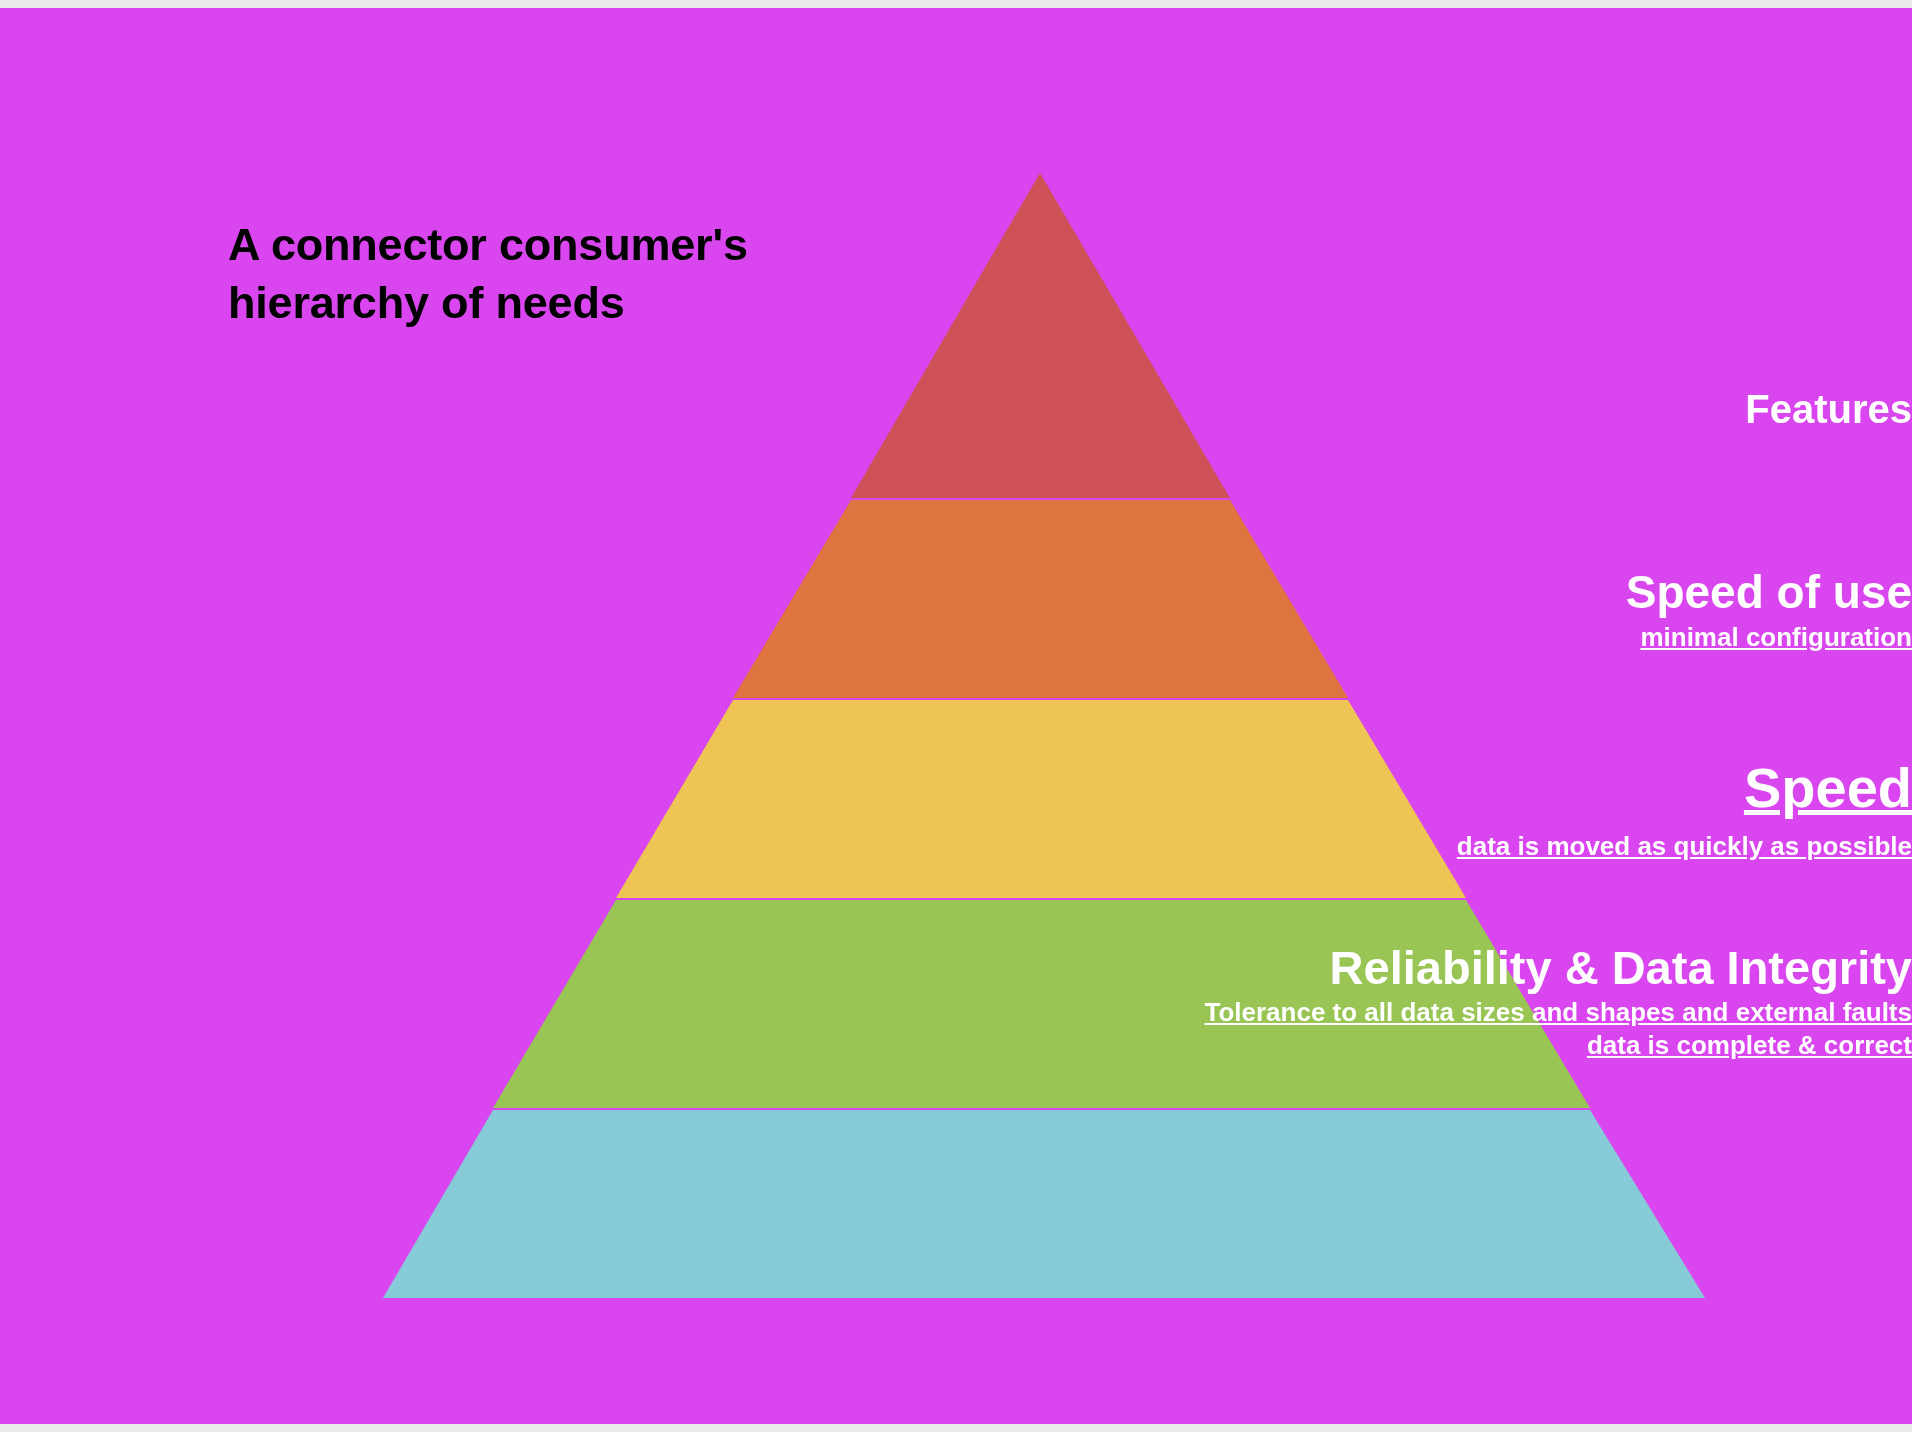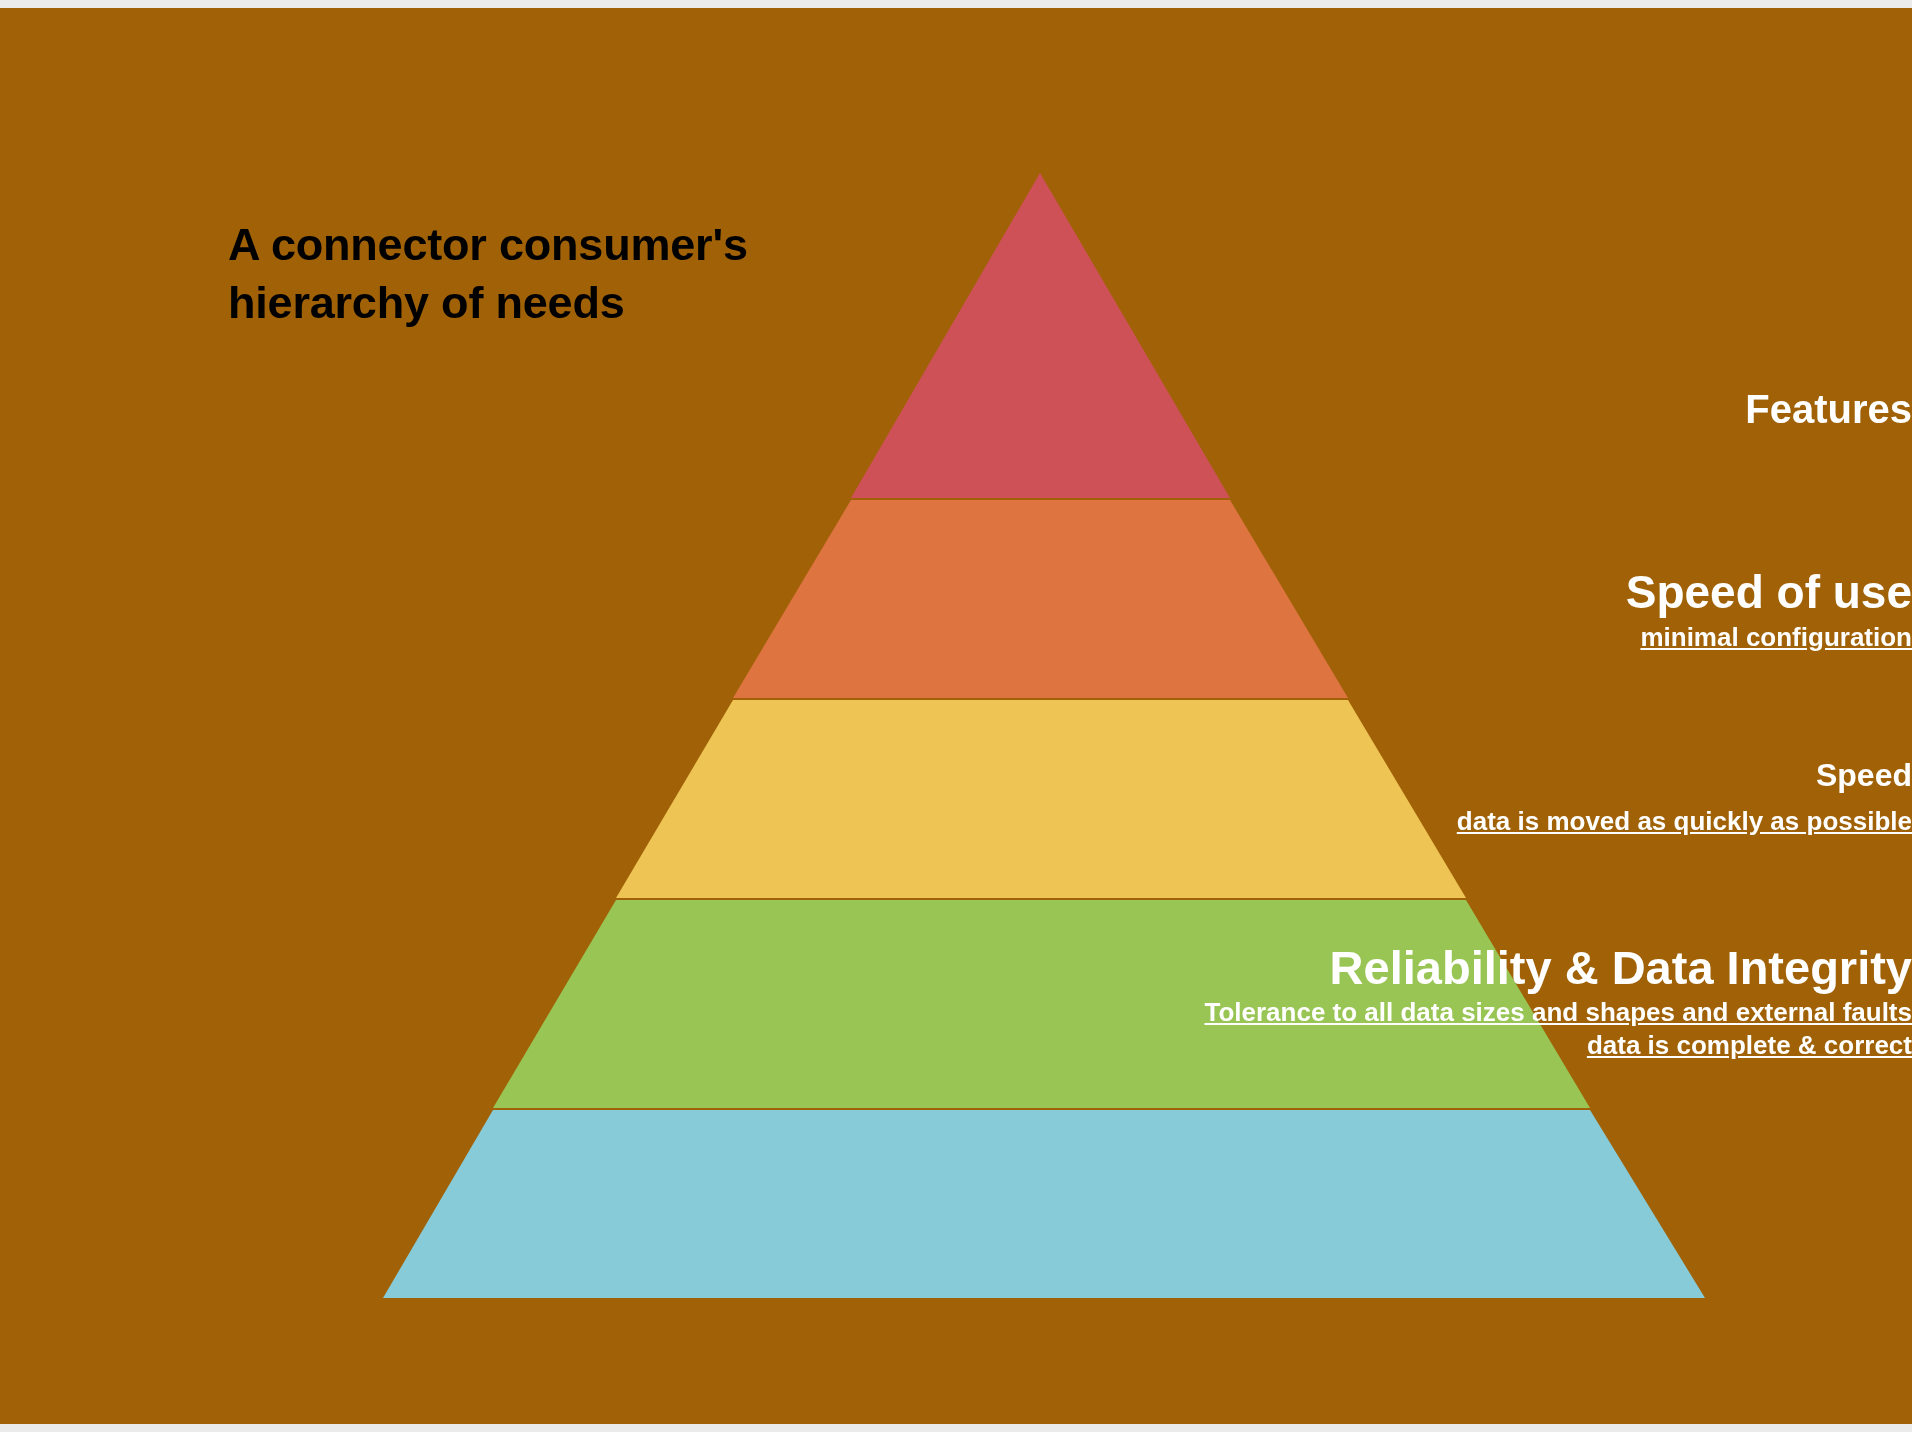--- a/index.html
+++ b/index.html
@@ -78,35 +78,35 @@
 
   
   #tier-0-label { top: 380px; }
   #tier-0-label .tier-title { font-size: 40px; }
 
   #tier-1-label { top: 560px; }
   #tier-1-label .tier-title { font-size: 46px; }
   #tier-1-label .tier-sub { font-size: 26px; margin-top: 4px; }
 
   #tier-2-label { top: 750px; }
-  #tier-2-label .tier-title { font-size: 32px; }
+  #tier-2-label .tier-title { font-size: 56px; text-decoration: underline; }
   #tier-2-label .tier-sub { font-size: 26px; margin-top: 13px; }
 
   #tier-3-label { top: 935px; }
   #tier-3-label .tier-title { font-size: 47px; }
   #tier-3-label .tier-sub { font-size: 26px; margin-top: 3px; }
 
   #tier-4-label { top: 1150px; }
   #tier-4-label .tier-title { font-size: 46px; }
   #tier-4-label .tier-sub { font-size: 26px; margin-top: 4px; }
 </style>
 </head>
 <body style="background: rgb(235, 235, 235);">
 
-<div id="canvas" style="background: #a16207;">
+<div id="canvas" style="background: #d946ef;">
 
   <div id="title-block">
     <span class="title-line">A connector consumer's</span>
     <span class="title-line">hierarchy of needs</span>
   </div>
 
   <div id="pyramid-wrap">
     <svg id="pyramid-svg" viewBox="0 0 1912 1416" preserveAspectRatio="none">
 
       <polygon points="1040,165 1230,490 851,490" fill="#ce5158"></polygon>

